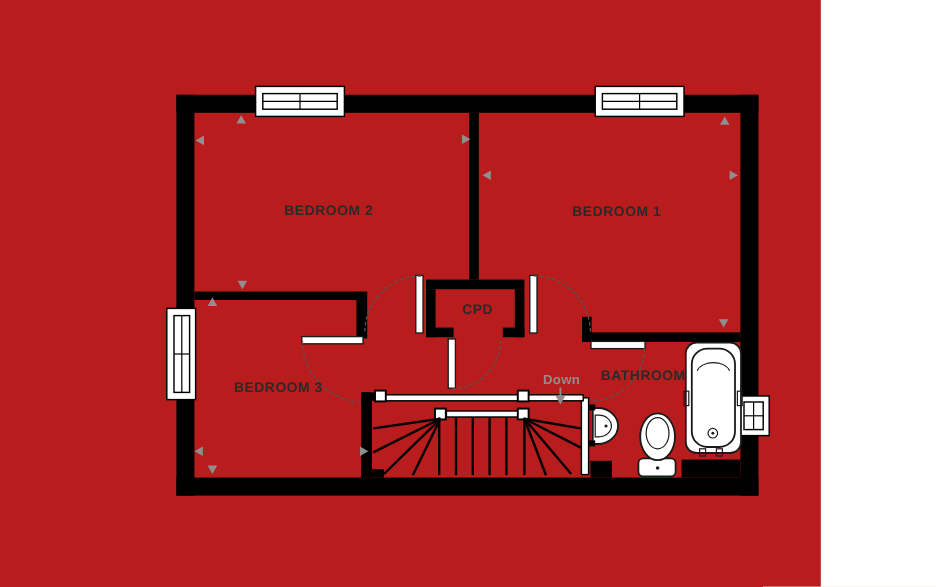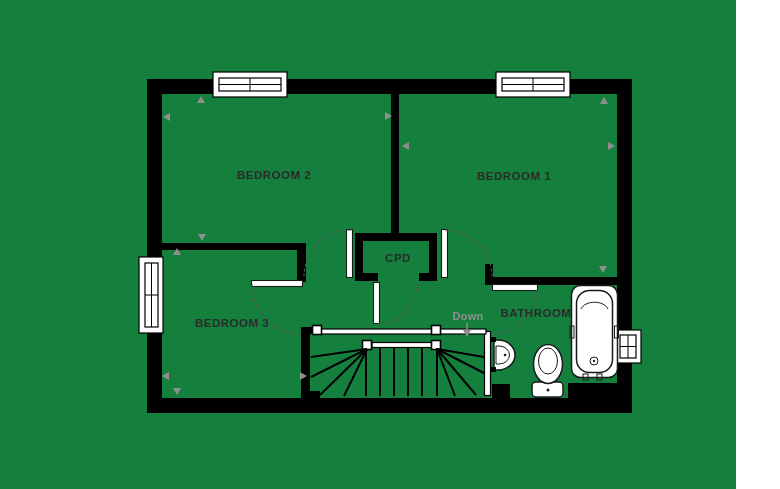--- a/index.html
+++ b/index.html
@@ -1,16 +1,16 @@
 <!DOCTYPE html>
 <html><head>
 <meta charset="utf-8">
 <style>
   html,body{margin:0;padding:0;background:#ffffff;}
-  .canvas{position:relative;width:736px;height:489px;background:#15803d;overflow:hidden;
+  .canvas{position:relative;width:684px;height:489px;background:#b91c1c;overflow:hidden;
           font-family:"Liberation Sans",sans-serif;}
   svg{position:absolute;left:0;top:0;}
   .wall{fill:#000000;stroke:none;}
   .frame{fill:#ffffff;stroke:#000000;stroke-width:1.2;}
   .thin{stroke:#000000;stroke-width:1;fill:none;}
   .leaf{fill:#ffffff;stroke:#1a1a1a;stroke-width:1.1;}
   .arc{fill:none;stroke:#555555;stroke-width:1.1;stroke-dasharray:3 2;}
   .tread{stroke:#000000;stroke-width:2;fill:none;}
   .rail{fill:#ffffff;stroke:#000000;stroke-width:1.2;}
   .post{fill:#ffffff;stroke:#000000;stroke-width:1.6;}

